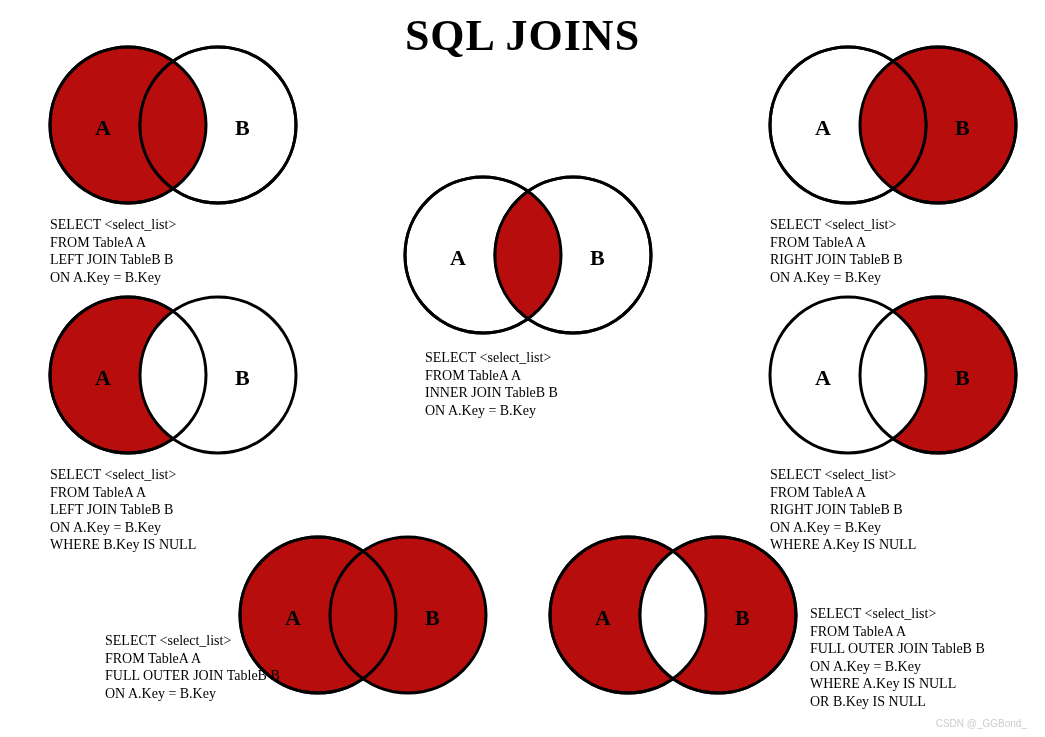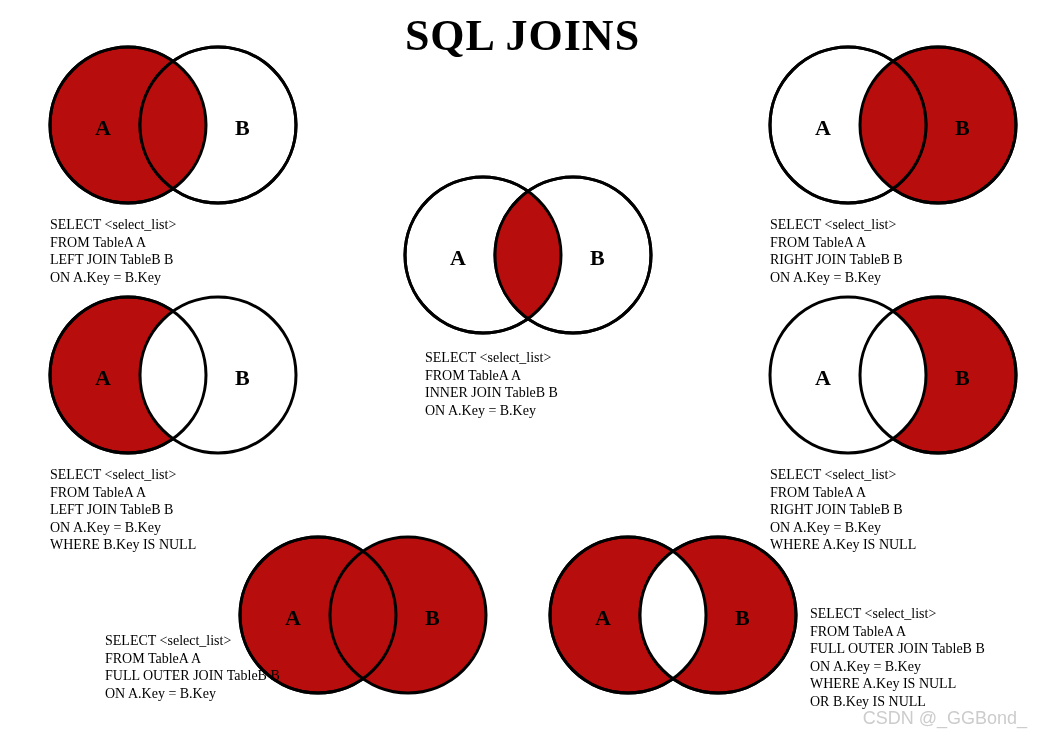--- a/index.html
+++ b/index.html
@@ -29,21 +29,21 @@
     font-size: 14px;
     font-weight: normal;
     line-height: 1.25;
     white-space: pre;
   }
   .watermark {
     position: absolute;
     right: 18px;
     bottom: 8px;
     font-family: Arial, sans-serif;
-    font-size: 18px;
+    font-size: 10px;
     color: #ccc;
   }
   svg text.lab {
     font-family: Georgia, 'Times New Roman', serif;
     font-size: 22px;
     font-weight: bold;
   }
 </style>
 </head>
 <body>

